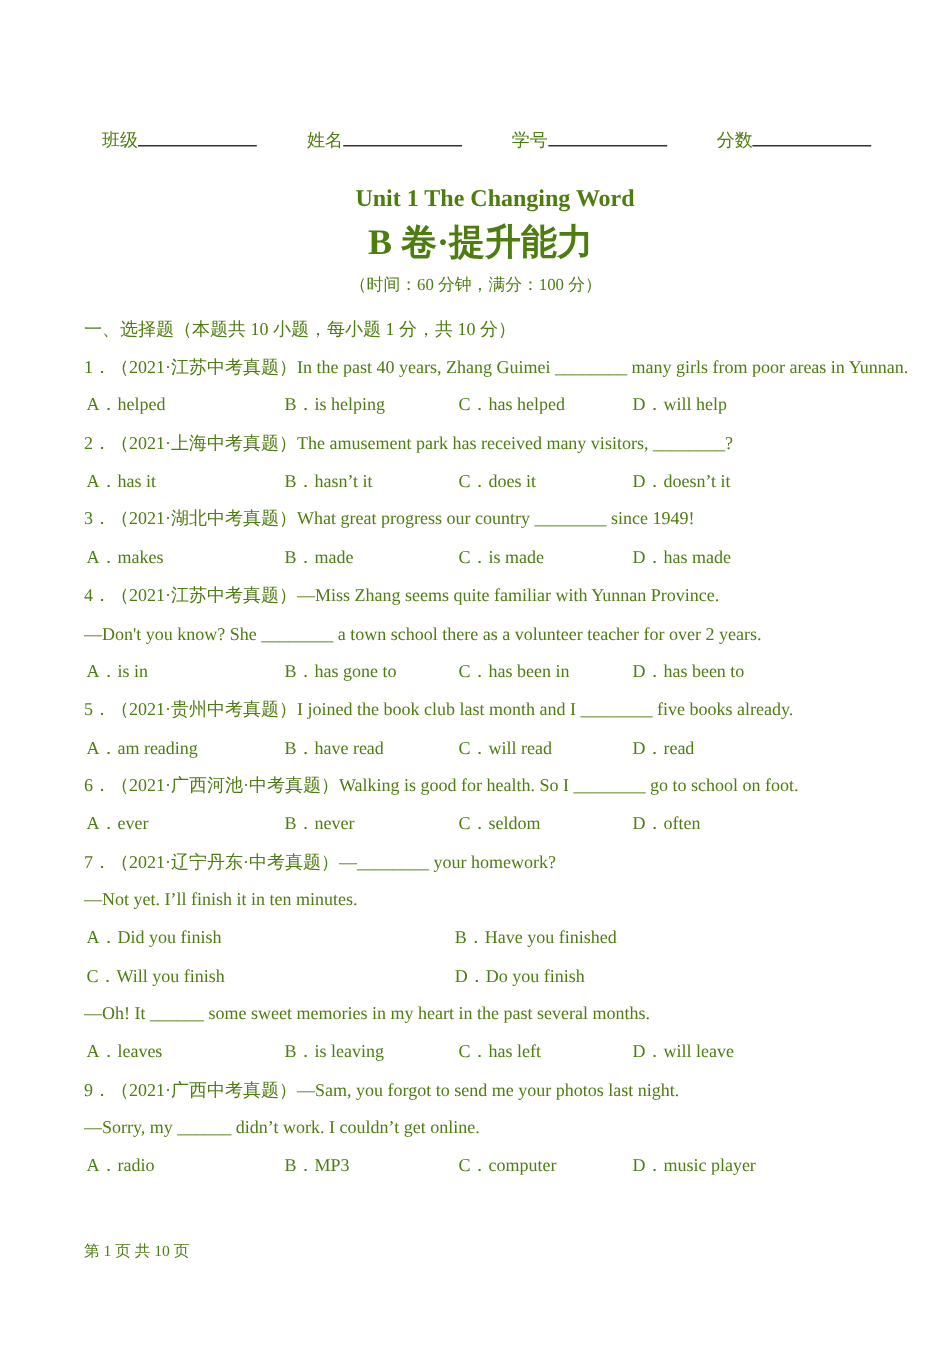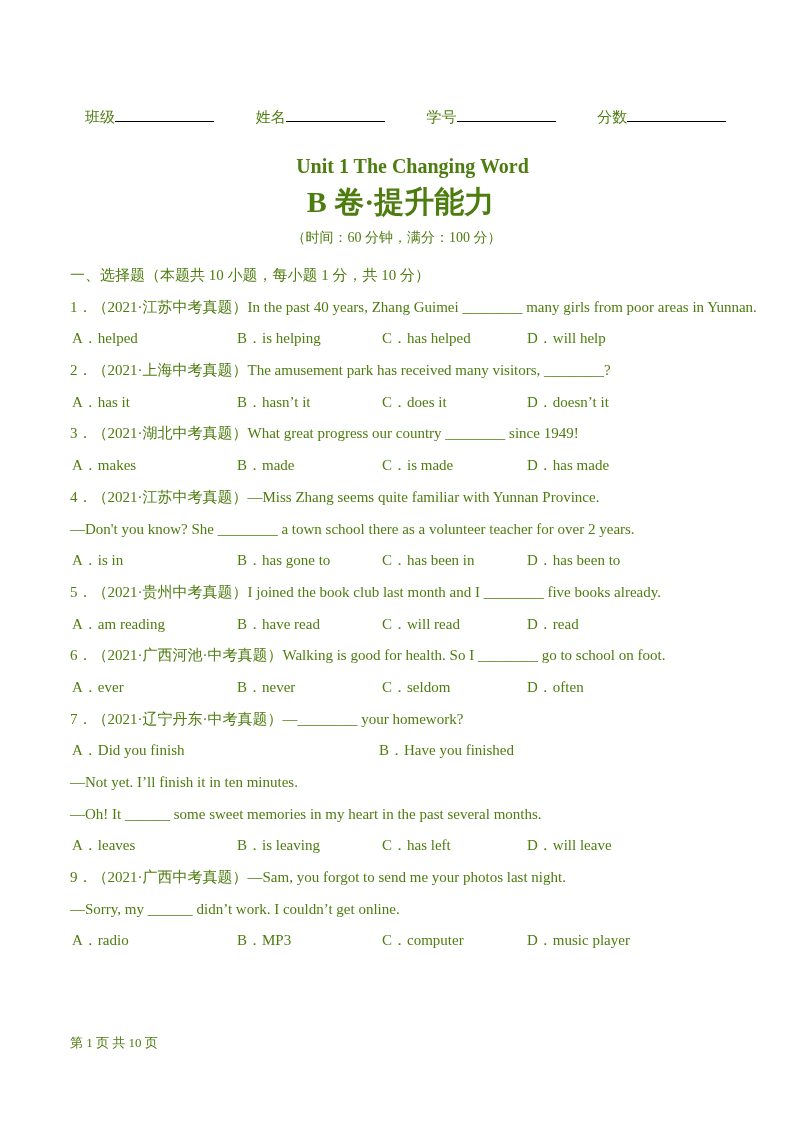--- a/index.html
+++ b/index.html
@@ -151,25 +151,29 @@
 
     <div class="line">6．（2021·广西河池·中考真题）Walking is good for health. So I ________ go to school on foot.</div>
     <div class="line">
       <span class="opt c1">A．ever</span>
       <span class="opt c2">B．never</span>
       <span class="opt c3">C．seldom</span>
       <span class="opt c4">D．often</span>
     </div>
 
     <div class="line">7．（2021·辽宁丹东·中考真题）—________ your homework?</div>
+    <div class="line">—Not yet. I’ll finish it in ten minutes.</div>
     <div class="line">
       <span class="opt t1">A．Did you finish</span>
       <span class="opt t2">B．Have you finished</span>
     </div>
-    <div class="line">—Not yet. I’ll finish it in ten minutes.</div>
+    <div class="line">
+      <span class="opt t1">C．Will you finish</span>
+      <span class="opt t2">D．Do you finish</span>
+    </div>
 
     <div class="line">—Oh! It ______ some sweet memories in my heart in the past several months.</div>
     <div class="line">
       <span class="opt c1">A．leaves</span>
       <span class="opt c2">B．is leaving</span>
       <span class="opt c3">C．has left</span>
       <span class="opt c4">D．will leave</span>
     </div>
 
     <div class="line">9．（2021·广西中考真题）—Sam, you forgot to send me your photos last night.</div>

